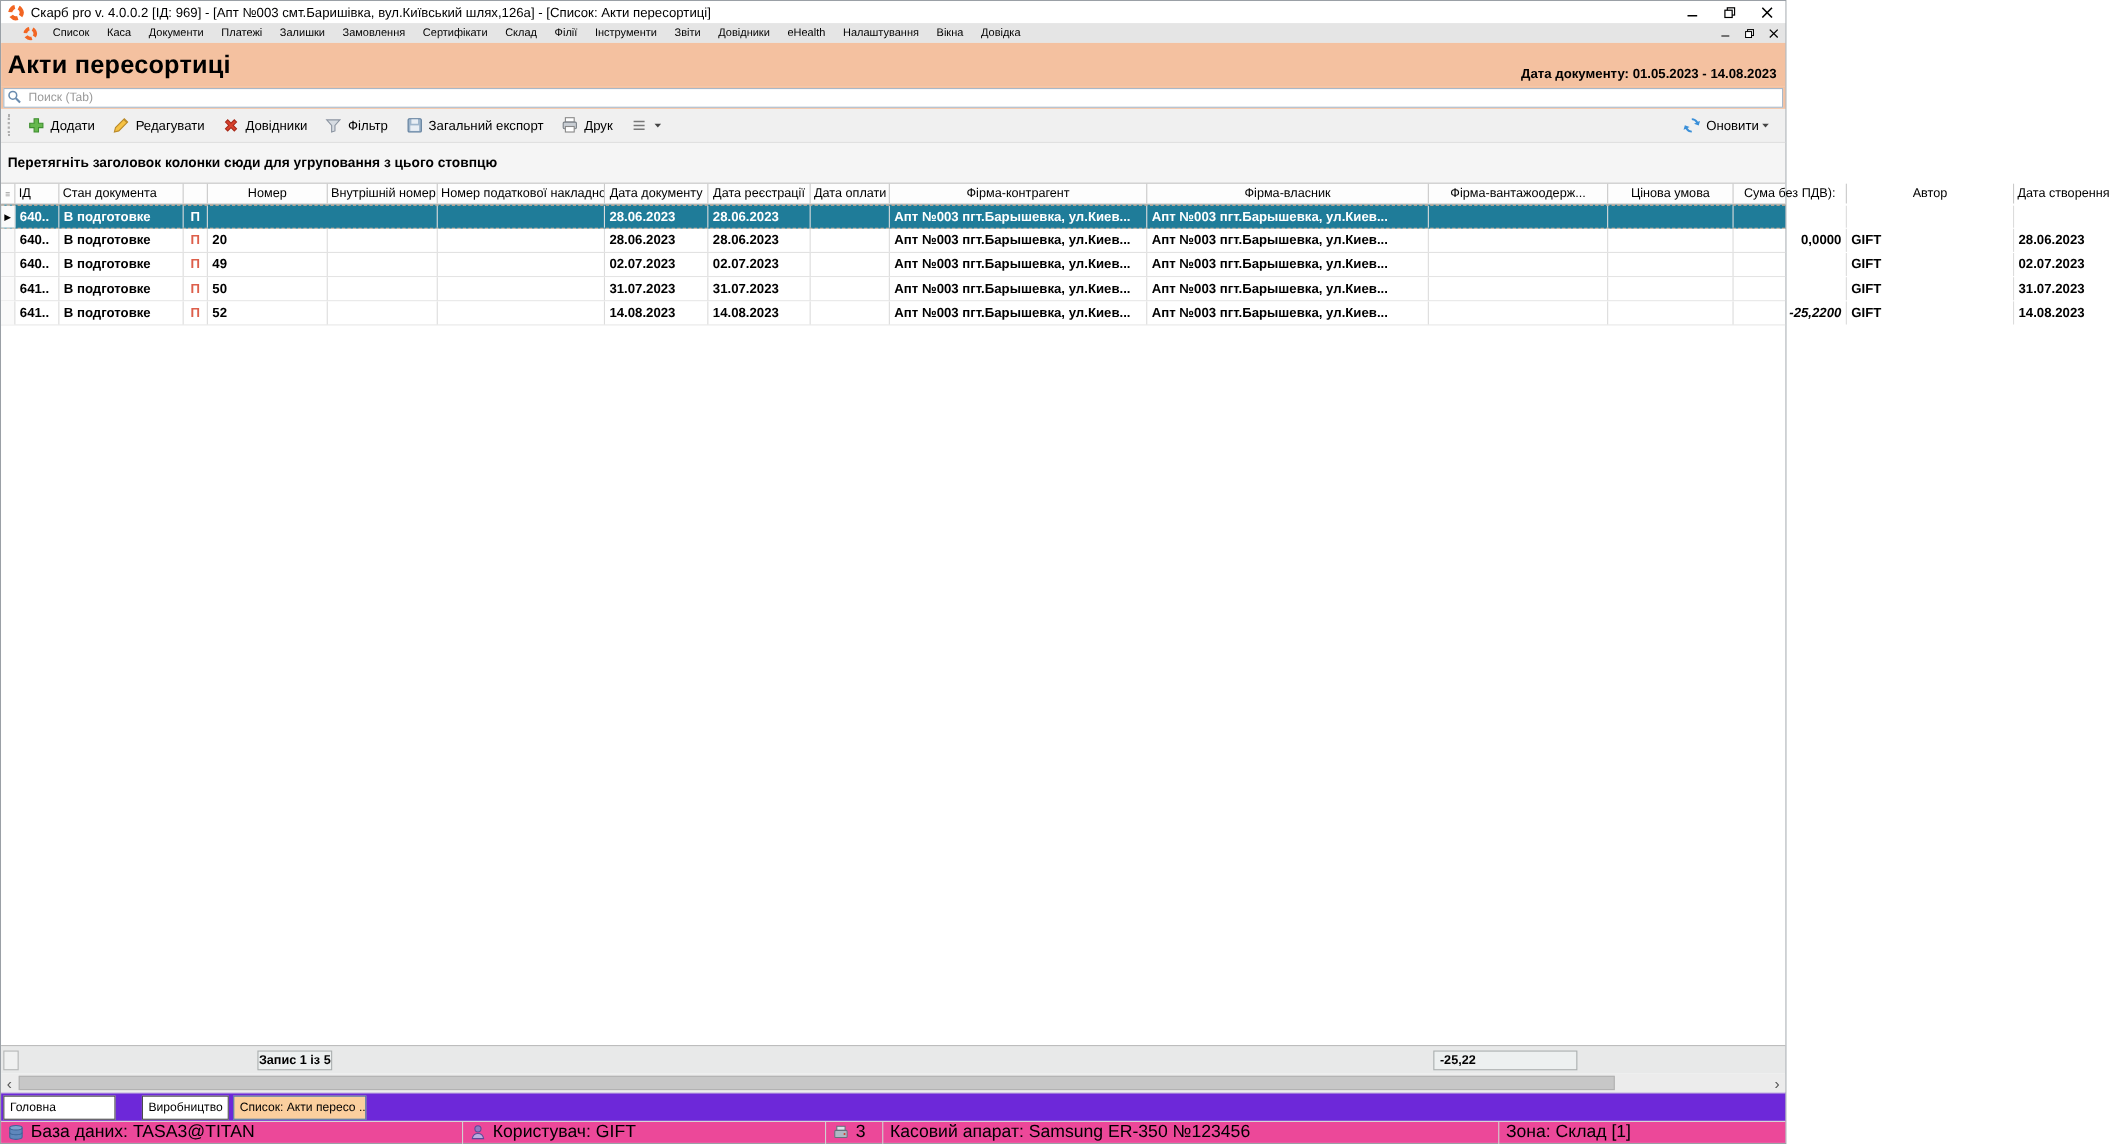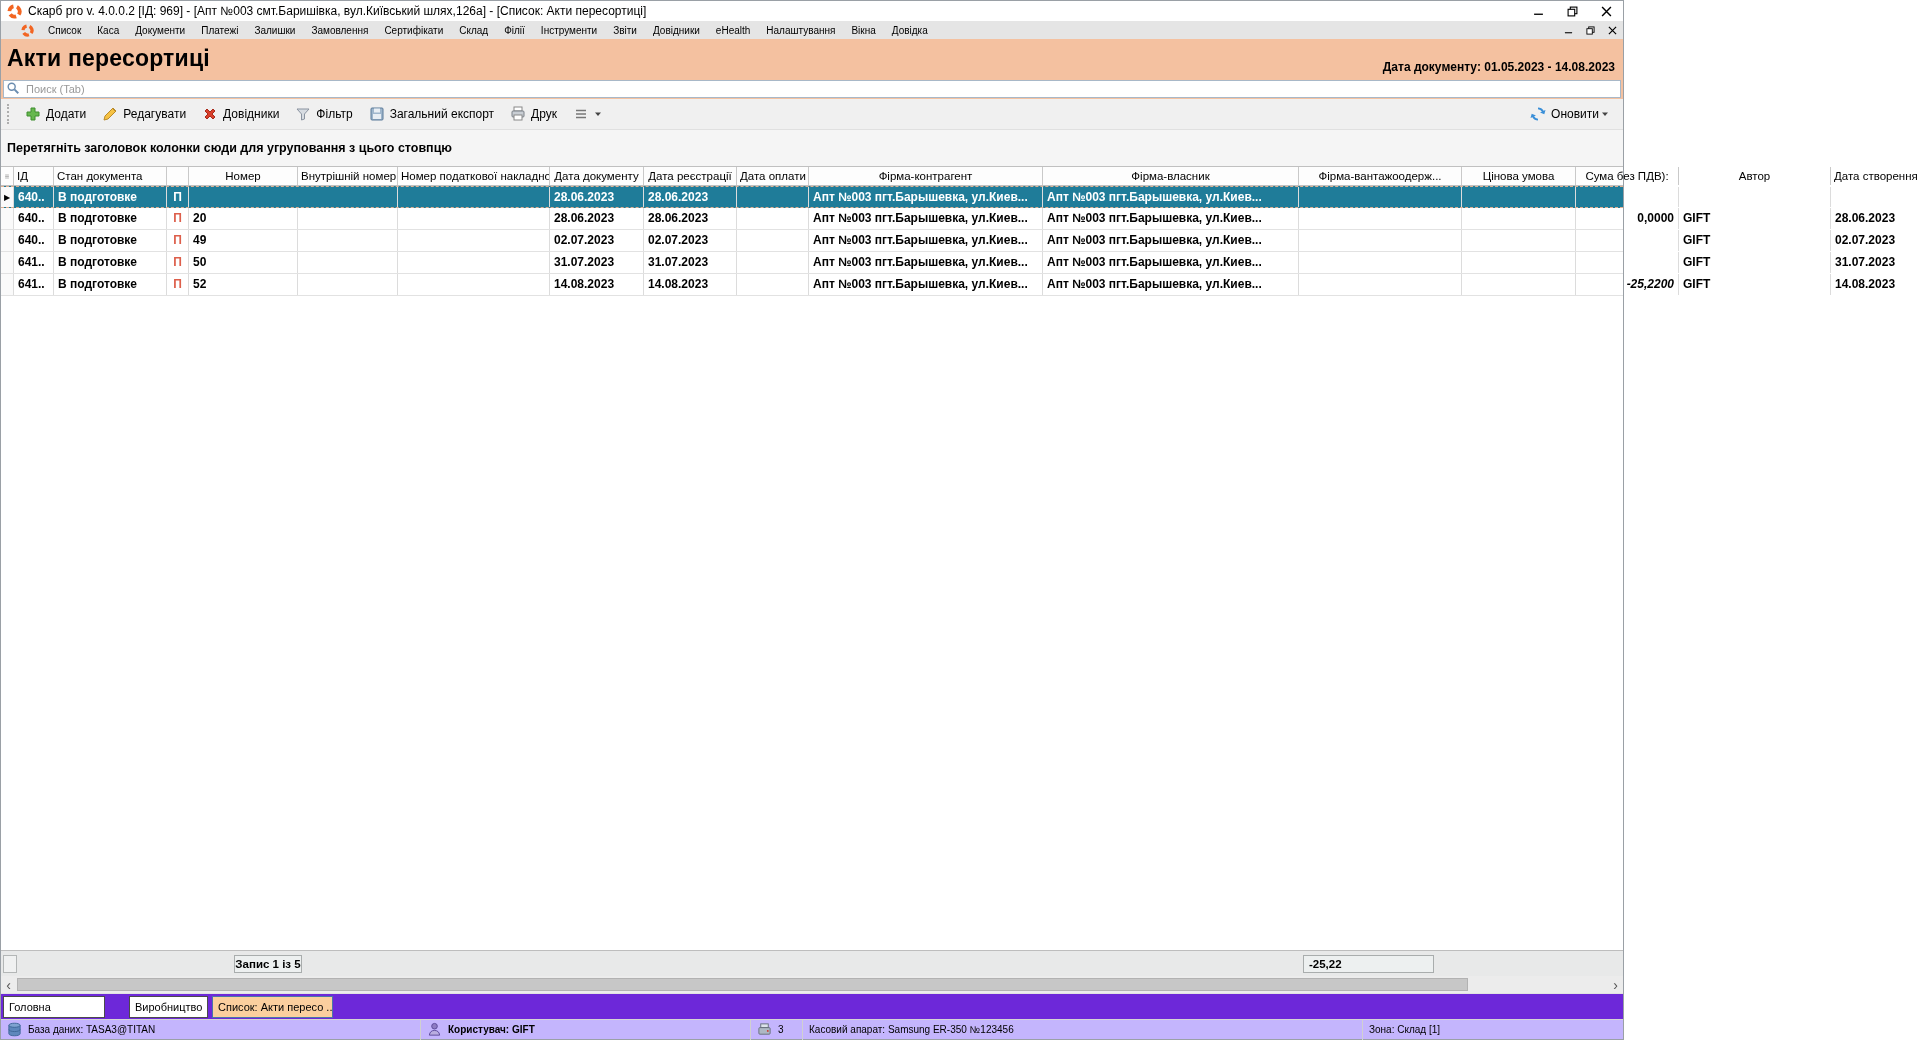--- a/index.html
+++ b/index.html
@@ -106,22 +106,22 @@
     background:#C7C7C7; border:1px solid #b2b2b2; }
 
   
   .tabsrow { height:26px; background:#6d28d9; display:flex; align-items:flex-start;
     padding-top:2px; flex:0 0 auto; border-top:1px solid #e2e2e2; }
   .dtab { height:22px; border:1px solid #4b4b4b; background:#fff; font-size:11px;
     line-height:20px; padding:0 5px; white-space:nowrap; overflow:hidden; flex:0 0 auto; }
   .dtab.active { background:#FBCF9E; border:1px solid #4a76a8; }
 
   
-  .statusbar { height:20px; background:#c4b5fd; border-top:1px solid #d5d5d5;
-    display:flex; align-items:center; font-size:10px; flex:0 0 auto; }
+  .statusbar { height:20px; background:#ec4899; border-top:1px solid #d5d5d5;
+    display:flex; align-items:center; font-size:16px; flex:0 0 auto; }
   .sb-item { display:flex; align-items:center; height:20px; padding:0 6px;
     border-right:1px solid #d0d0d0; white-space:nowrap; overflow:hidden; flex:0 0 auto; }
   .sb-item:last-child { border-right:none; }
   .sb-item .sbicon { width:15px; height:15px; display:inline-flex; margin-right:6px; }
   .sb-item .sbicon svg { width:15px; height:15px; }
 </style>
 </head>
 <body>
 
 <div class="window">
@@ -447,21 +447,21 @@
       <div class="sb-item" style="width: 420px;">
         <span class="sbicon">
           <svg viewBox="0 0 16 16">
             <path d="M2 3.5v9c0 1.2 2.7 2.2 6 2.2s6-1 6-2.2v-9" fill="#5E87BC" stroke="#3D6598"></path>
             <ellipse cx="8" cy="3.5" rx="6" ry="2.2" fill="#7FA3D0" stroke="#3D6598"></ellipse>
             <path d="M2 8c0 1.2 2.7 2.2 6 2.2S14 9.2 14 8" fill="none" stroke="#3D6598"></path>
           </svg>
         </span>
         <span>База даних: TASA3@TITAN</span>
       </div>
-      <div class="sb-item" style="width: 330px; font-weight: bold;">
+      <div class="sb-item" style="width: 330px;">
         <span class="sbicon">
           <svg viewBox="0 0 16 16">
             <circle cx="8" cy="4.5" r="3" fill="#8E7CC3" stroke="#5B4A99"></circle>
             <path d="M2.5 14c.5-3.5 2.5-5 5.5-5s5 1.5 5.5 5z" fill="#B9ADE0" stroke="#5B4A99"></path>
           </svg>
         </span>
         <span>Користувач: GIFT</span>
       </div>
       <div class="sb-item" style="width: 52px;">
         <span class="sbicon">

